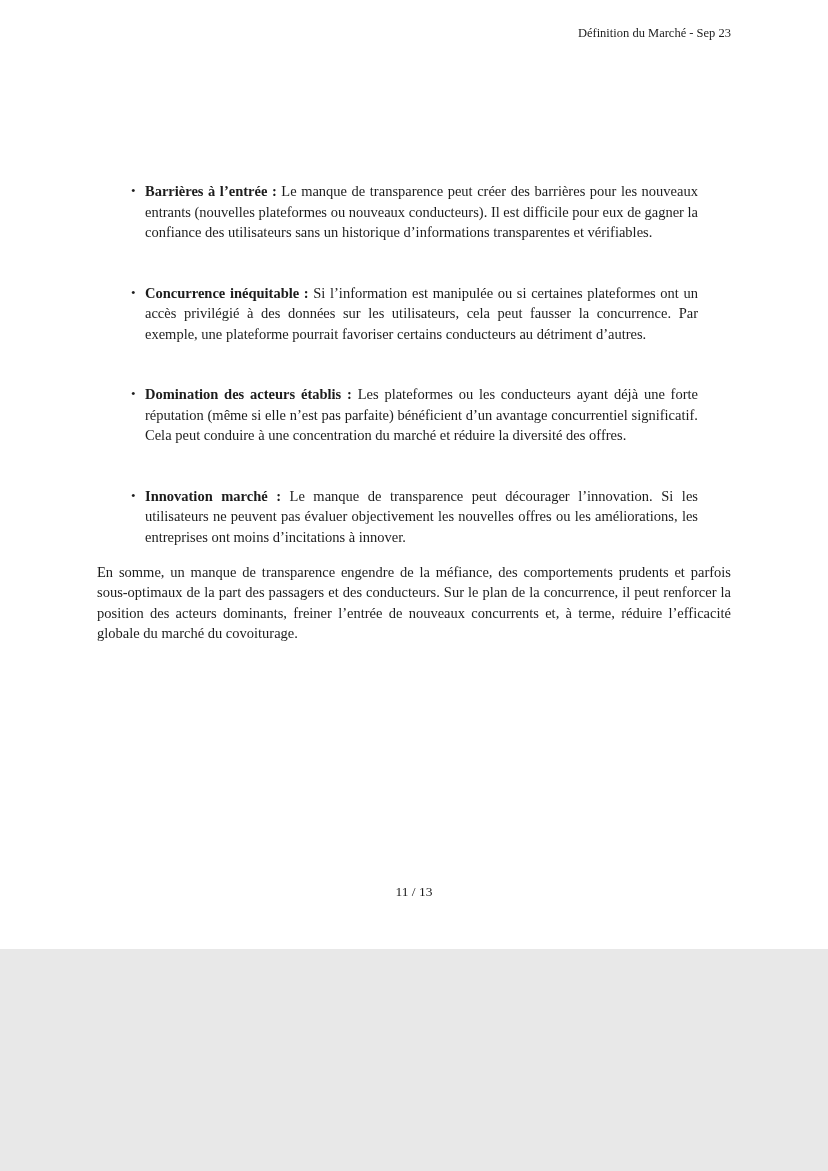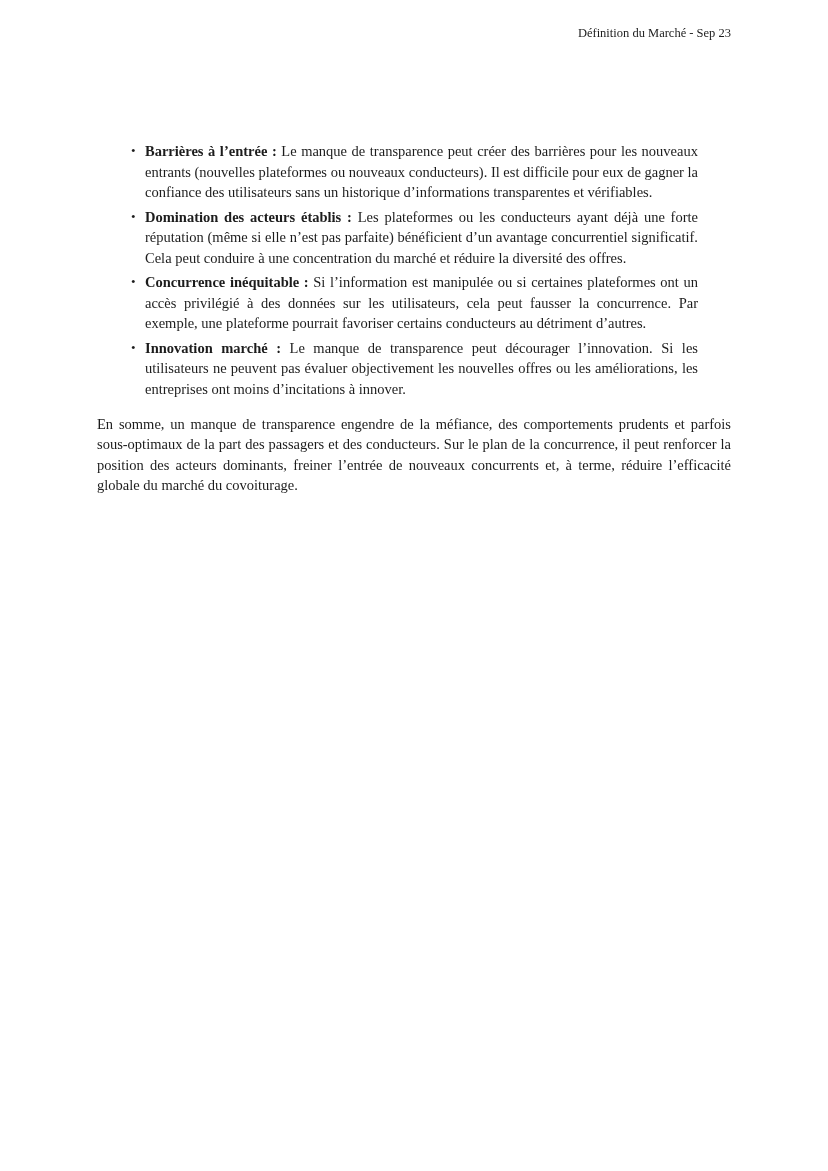--- a/index.html
+++ b/index.html
@@ -3,21 +3,21 @@
 <meta charset="utf-8">
 <style>
   html, body {
     margin: 0;
     padding: 0;
     background: #e8e8e8;
   }
   .page {
     position: relative;
     width: 828px;
-    height: 1171px;
+    height: 949px;
     margin: 0 auto;
     background: #ffffff;
     font-family: "Liberation Serif", "DejaVu Serif", serif;
     color: #1c1c1c;
     overflow: hidden;
   }
   .running-header {
     position: absolute;
     top: 26px;
     right: 97px;
@@ -36,20 +36,21 @@
   ul.bullet-list {
     margin: 0 33px 0 34px;
     padding: 0;
     list-style: none;
   }
   ul.bullet-list li {
     position: relative;
     padding-left: 14px;
     margin-bottom: 4px;
     text-align: justify;
+    margin-top: 40px;
   }
   ul.bullet-list li::before {
     content: "\2022";
     position: absolute;
     left: 0;
     top: 0;
     font-size: 13px;
   }
   .lead {
     font-weight: bold;
@@ -74,28 +75,29 @@
 
   <div class="running-header">Définition du Marché - Sep 23</div>
 
   <div class="content">
 
     <ul class="bullet-list">
       <li>
         <span class="lead">Barrières à l’entrée : </span><span>Le manque de transparence peut créer des barrières pour les nouveaux entrants (nouvelles plateformes ou nouveaux conducteurs). Il est difficile pour eux de gagner la confiance des utilisateurs sans un historique d’informations transparentes et vérifiables.</span>
       </li>
       <li>
-        <span class="lead">Domination des acteurs établis : </span><span>Les plateformes ou les conducteurs ayant déjà une forte réputation (même si elle n’est pas parfaite) bénéficient d’un avantage concurrentiel significatif. Cela peut conduire à une concentration du marché et réduire la diversité des offres.</span>
+        <span class="lead">Concurrence inéquitable : </span><span>Si l’information est manipulée ou si certaines plateformes ont un accès privilégié à des données sur les utilisateurs, cela peut fausser la concurrence. Par exemple, une plateforme pourrait favoriser certains conducteurs au détriment d’autres.</span>
       </li>
       <li>
-        <span class="lead">Concurrence inéquitable : </span><span>Si l’information est manipulée ou si certaines plateformes ont un accès privilégié à des données sur les utilisateurs, cela peut fausser la concurrence. Par exemple, une plateforme pourrait favoriser certains conducteurs au détriment d’autres.</span>
+        <span class="lead">Domination des acteurs établis : </span><span>Les plateformes ou les conducteurs ayant déjà une forte réputation (même si elle n’est pas parfaite) bénéficient d’un avantage concurrentiel significatif. Cela peut conduire à une concentration du marché et réduire la diversité des offres.</span>
       </li>
       <li>
         <span class="lead">Innovation marché : </span><span>Le manque de transparence peut décourager l’innovation. Si les utilisateurs ne peuvent pas évaluer objectivement les nouvelles offres ou les améliorations, les entreprises ont moins d’incitations à innover.</span>
       </li>
     </ul>
 
     <p class="closing-paragraph">En somme, un manque de transparence engendre de la méfiance, des comportements prudents et parfois sous-optimaux de la part des passagers et des conducteurs. Sur le plan de la concurrence, il peut renforcer la position des acteurs dominants, freiner l’entrée de nouveaux concurrents et, à terme, réduire l’efficacité globale du marché du covoiturage.</p>
 
   </div>
 
+  <div class="page-footer">11 / 13</div>
 
 </div>
 
 </body></html>

